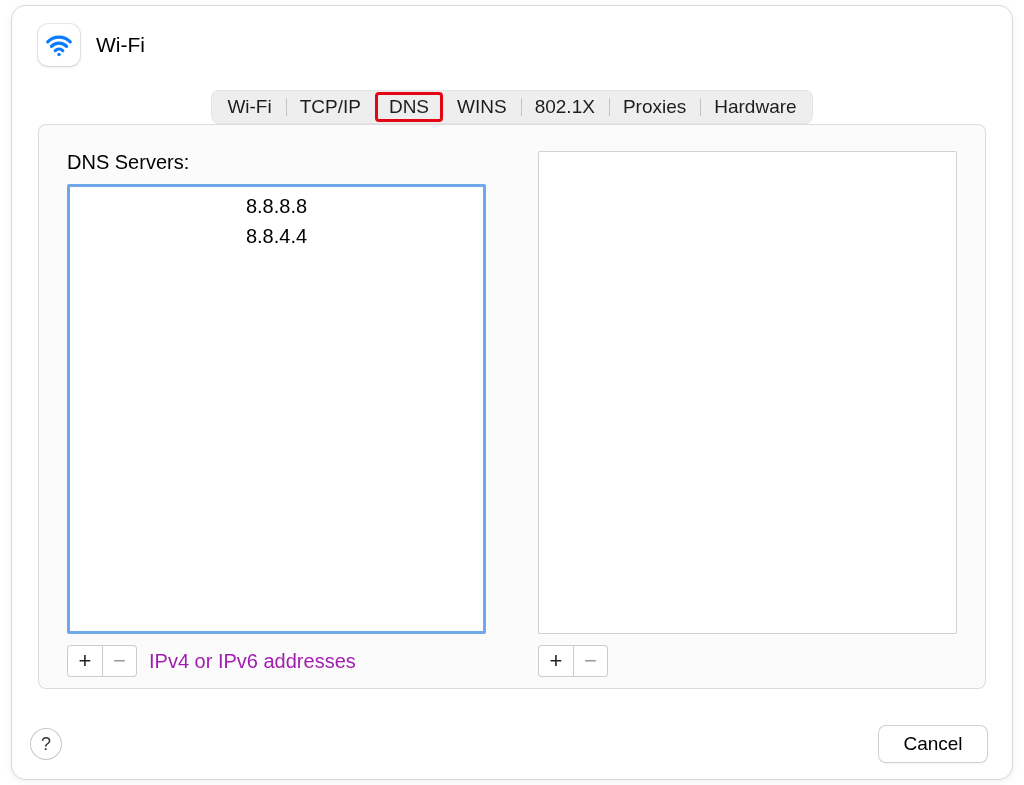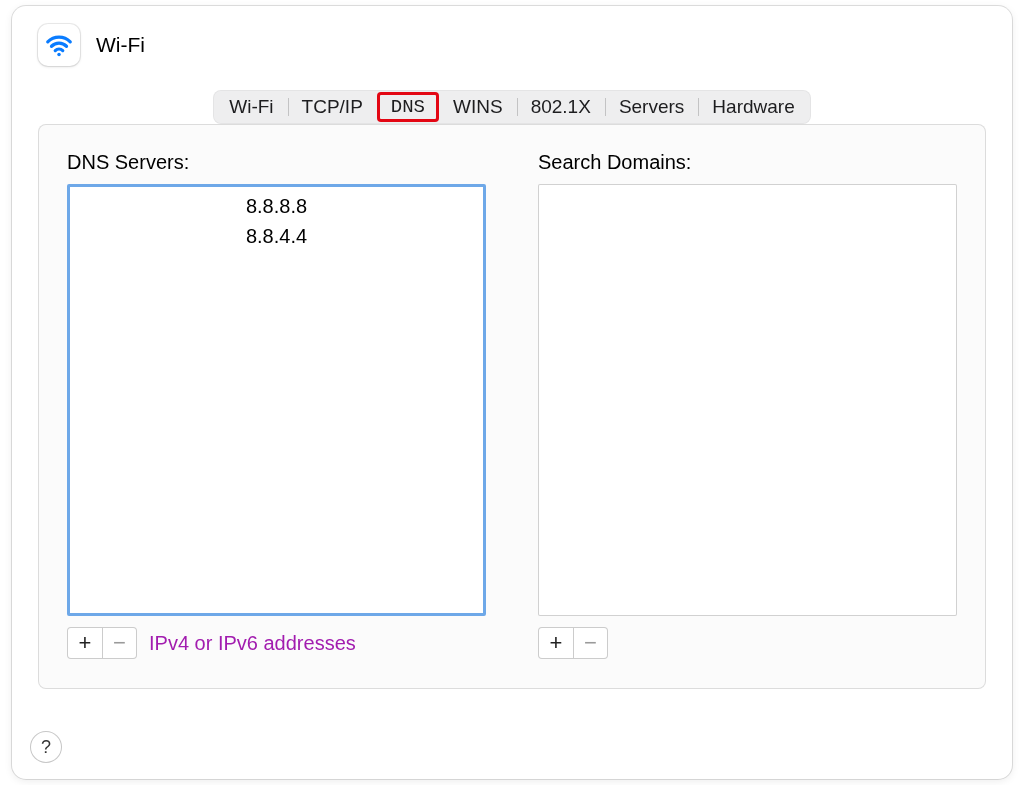--- a/index.html
+++ b/index.html
@@ -66,29 +66,28 @@
     position: absolute;
     left: 0px;
     top: 6px; bottom: 6px;
     width: 1px;
     background: rgba(0,0,0,0.18);
   }
   .tab.selected::before, .tab.selected + .tab::before { background: transparent; }
   .tab.highlighted {
     box-shadow: inset 0 0 0 3px #e30613;
     border-radius: 4px;
-    font-family: Liberation Mono, monospace;
   }
   .content {
     position: absolute;
     left: 26px; right: 26px; top: 118px; bottom: 90px;
     border: 1px solid rgba(0,0,0,0.12);
     border-radius: 8px;
     background: #fbfbfb;
-    padding: 26px 28px 28px 28px;
+    padding: 26px 28px 10px 28px;
   }
   .columns {
     display: flex;
     gap: 52px;
     height: 100%;
   }
   .col {
     flex: 1 1 0;
     display: flex;
     flex-direction: column;
@@ -198,21 +197,21 @@
       <div class="tab selected highlighted">
           <span>DNS</span>
         </div>
       <div class="tab">
           <span>WINS</span>
         </div>
       <div class="tab">
           <span>802.1X</span>
         </div>
       <div class="tab">
-          <span>Servers</span>
+          <span>Proxies</span>
         </div>
       <div class="tab">
           <span>Hardware</span>
         </div>
     </div>
   </div>
 
   <div class="content">
     <div class="columns">
 
@@ -225,31 +224,31 @@
         <div class="btn-row">
           <div class="pm-group">
             <div class="pm-btn">+</div>
             <div class="pm-btn disabled">−</div>
           </div>
           <div class="hint">IPv4 or IPv6 addresses</div>
         </div>
       </div>
 
       <div class="col">
-        <div class="col-label">Search Domains:</div>
         <div class="list-box"></div>
         <div class="btn-row">
           <div class="pm-group">
             <div class="pm-btn">+</div>
             <div class="pm-btn disabled">−</div>
           </div>
         </div>
       </div>
 
     </div>
   </div>
 
   <div class="footer">
     <div class="help-btn">?</div>
     <div class="footer-spacer"></div>
+    <div class="btn">Cancel</div>
   </div>
 
 </div>
 
 </body></html>

